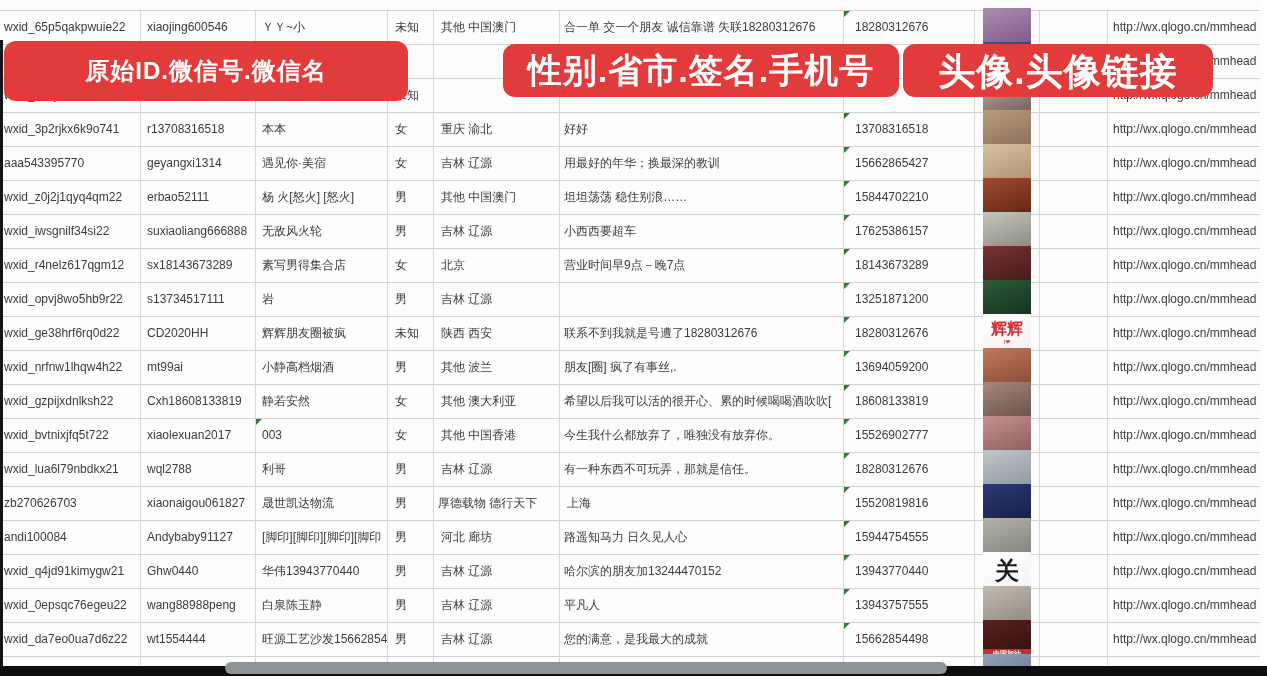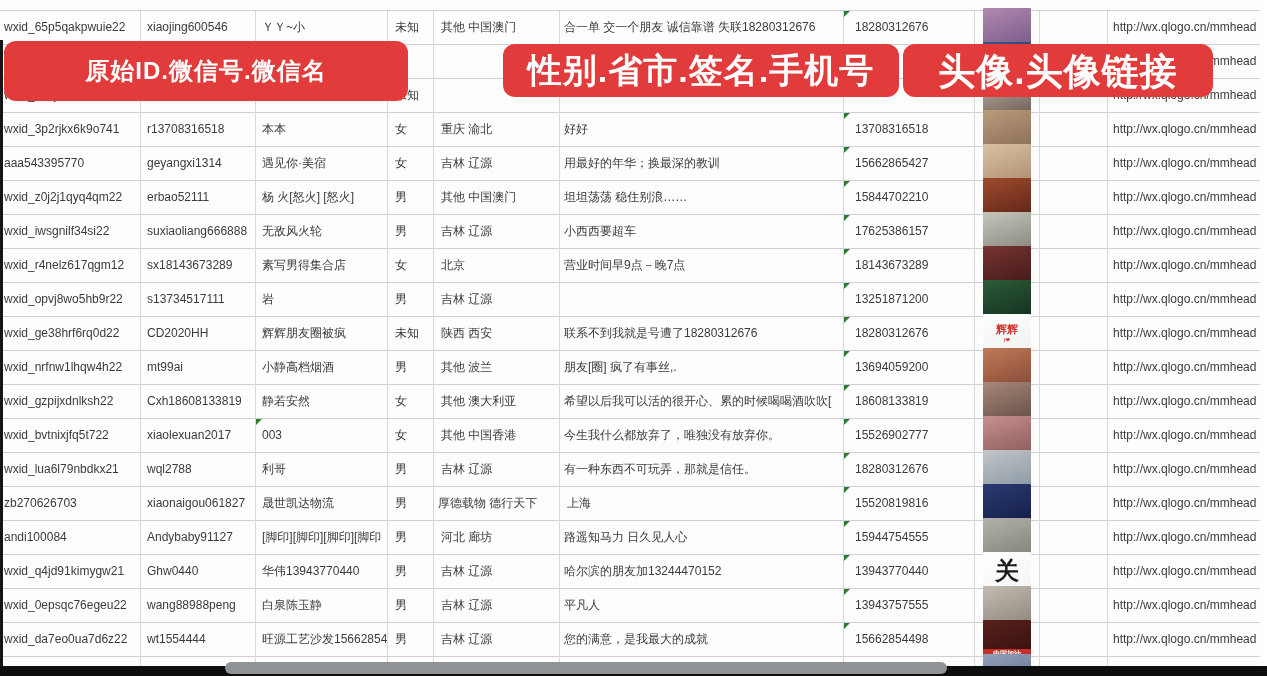--- a/index.html
+++ b/index.html
@@ -189,21 +189,21 @@
       <div class="row">
         <div class="cell c0">wxid_ge38hrf6rq0d22</div>
         <div class="cell c1">CD2020HH</div>
         <div class="cell c2">辉辉朋友圈被疯</div>
         <div class="cell c3">未知</div>
         <div class="cell c4">陕西 西安</div>
         <div class="cell c5">联系不到我就是号遭了18280312676</div>
         <div class="cell c6">18280312676<div class="flag"></div></div>
         <div class="cell c7 av-cell">
           <div class="avatar" style="background: linear-gradient(160deg, rgb(255, 255, 255), rgb(241, 241, 241));">
-            <span class="avlabel" style="color: rgb(208, 48, 48); font-size: 11px;">辉辉</span>
+            <span class="avlabel" style="color: rgb(208, 48, 48); font-size: 16px;">辉辉</span>
             <span class="avsub" style="color: rgb(208, 48, 48); font-size: 6px;">I❤</span>
           </div>
         </div>
         <div class="cell c8"></div>
         <div class="cell c9">http://wx.qlogo.cn/mmhead</div>
       </div>
       <div class="row">
         <div class="cell c0">wxid_nrfnw1lhqw4h22</div>
         <div class="cell c1">mt99ai</div>
         <div class="cell c2">小静高档烟酒</div>

